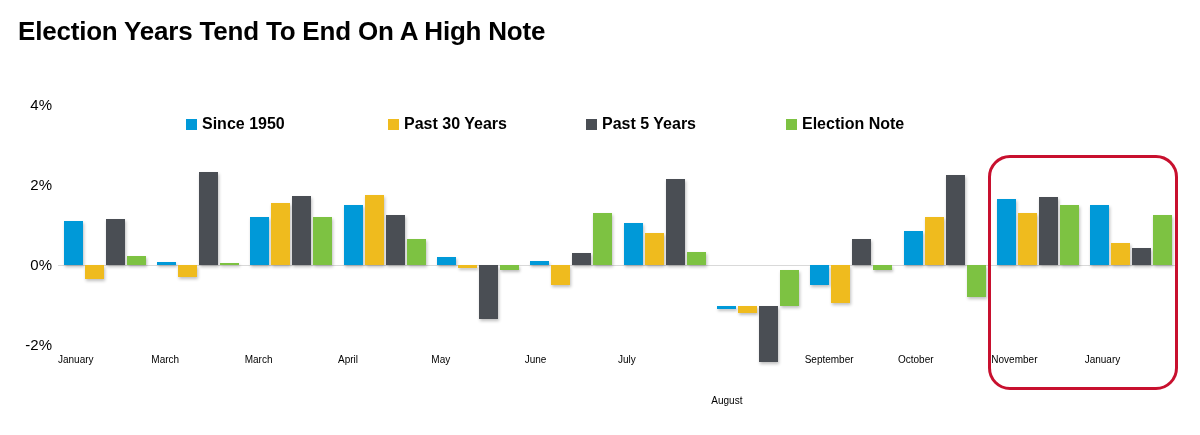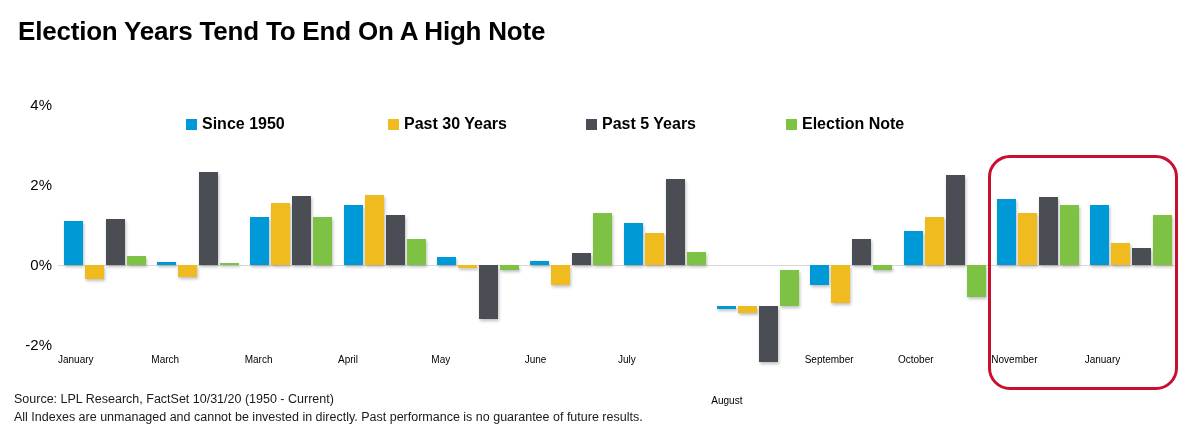--- a/index.html
+++ b/index.html
@@ -266,18 +266,14 @@
         <div class="bar" style="background: rgb(0, 153, 216); width: 19px; height: 60px; left: 5.66667px; top: 205px;"></div>
         <div class="bar" style="background: rgb(239, 187, 30); width: 19px; height: 22px; left: 26.6667px; top: 243px;"></div>
         <div class="bar" style="background: rgb(74, 78, 84); width: 19px; height: 16.8px; left: 47.6667px; top: 248.2px;"></div>
         <div class="bar" style="background: rgb(125, 194, 66); width: 19px; height: 50px; left: 68.6667px; top: 215px;"></div>
         <div class="month-label">January</div>
       </div>
     </div>
 
   <div id="highlight-box"></div>
 
-  <div id="footer">
-    <div>Source: LPL Research, FactSet 10/31/20 (1950 - Current)</div>
-    <div>All Indexes are unmanaged and cannot be invested in directly. Past performance is no guarantee of future results.</div>
-  </div>
 
 </div>
 
 </body></html>

